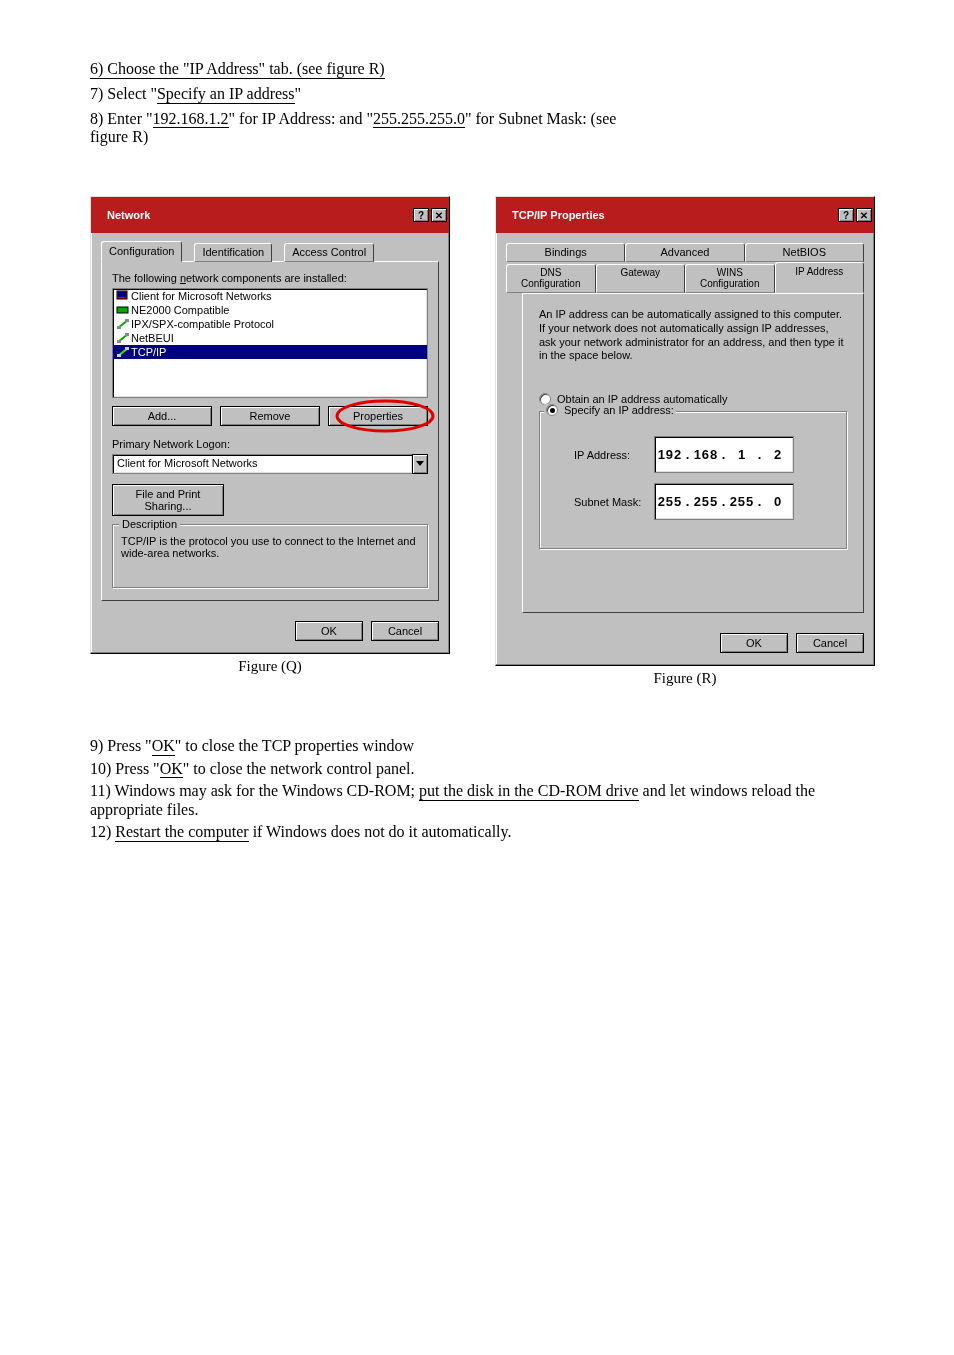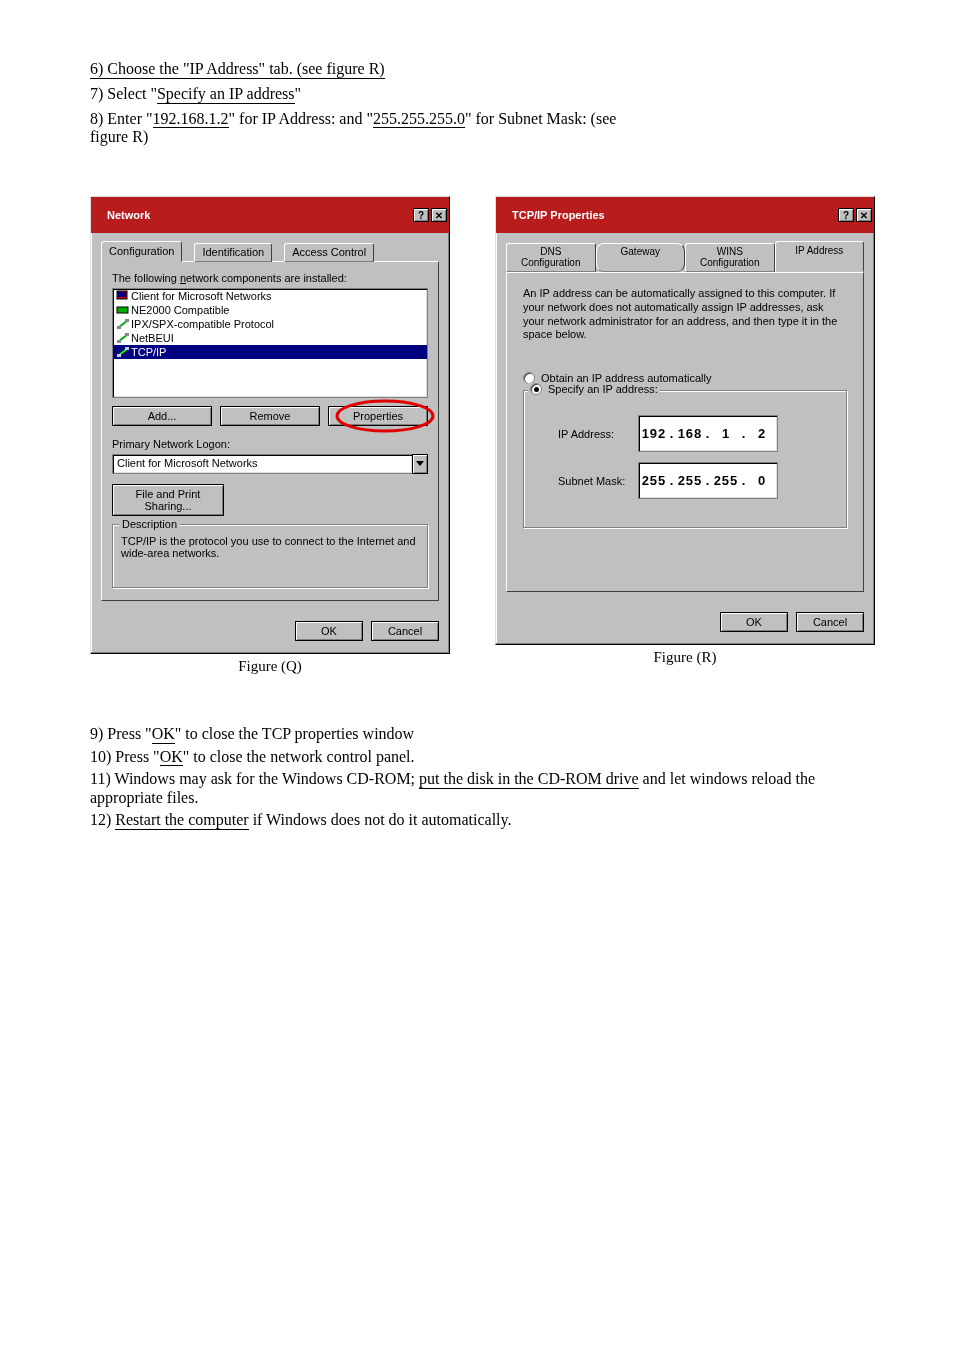--- a/index.html
+++ b/index.html
@@ -286,27 +286,32 @@
   </div>
 
   <div>
     <div class="dialog" style="width:380px;">
       <div class="titlebar">
         <span class="title-text">TCP/IP Properties</span>
         <div class="title-btn">?</div>
         <div class="title-btn">✕</div>
       </div>
       <div class="dlg-body">
+        <div class="tcpip-tabs-row1">
+          <div class="tab inactive">Bindings</div>
+          <div class="tab inactive">Advanced</div>
+          <div class="tab inactive">NetBIOS</div>
+        </div>
         <div class="tcpip-tabs-row2">
           <div class="tab inactive" style="font-size:10px;">DNS Configuration</div>
-          <div class="tab inactive" style="font-size:10px;border-radius:8px;">Gateway</div>
+          <div class="tab inactive" style="font-size:10px;">Gateway</div>
           <div class="tab inactive" style="font-size:10px;">WINS Configuration</div>
           <div class="tab active" style="font-size:10px;">IP Address</div>
         </div>
-        <div class="tab-sheet" style="padding:14px 16px 16px 16px; min-height:320px;">
+        <div class="tab-sheet" style="padding:14px 16px 16px 16px; min-height:320px;margin-left:16px;">
           <div style="font-size:11px; line-height:1.25;">An IP address can be automatically assigned to this computer. If your network does not automatically assign IP addresses, ask your network administrator for an address, and then type it in the space below.</div>
           <div style="height:24px"></div>
 
           <div class="radio-row">
             <div class="radio-circle"></div>
             <span>Obtain an IP address automatically</span>
           </div>
 
           <div class="groupbox" style="margin-top:4px; padding:14px 10px 18px 10px;">
             <div style="position:absolute; top:-8px; left:4px; background:#c0c0c0; padding:0 2px; display:flex; align-items:center; gap:6px;">

